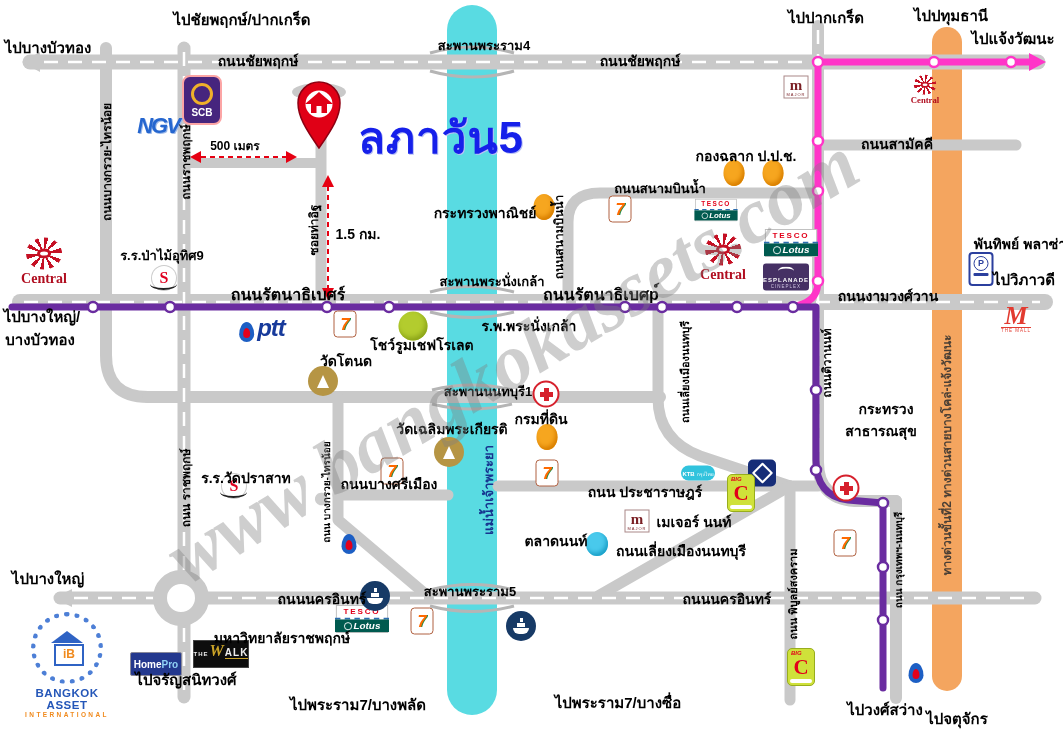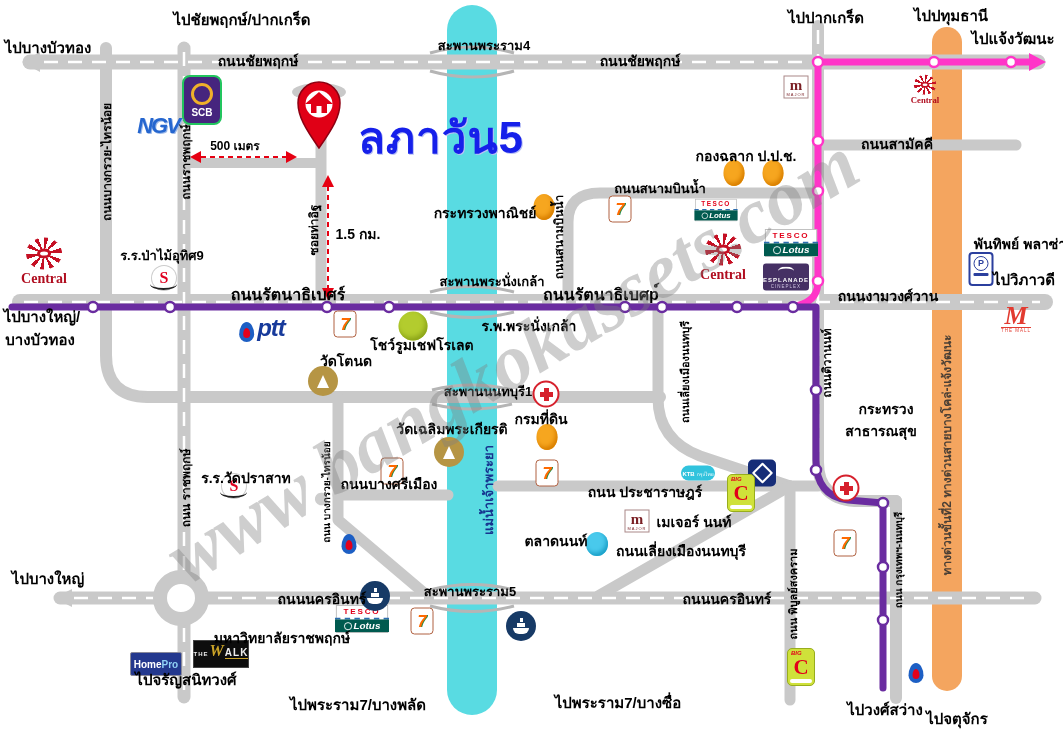--- a/index.html
+++ b/index.html
@@ -69,21 +69,21 @@
   .hp1{color:#fff;font-weight:bold;font-size:10px}.hp2{color:#8fd0f5;font-weight:bold;font-size:10px}
   .ic-thewalk{width:54px;height:23px;background:#0d0d0d;flex-direction:row;align-items:baseline;gap:1px;border:1px solid #444;padding-top:3px}
   .tw1{color:#eee;font-size:6px;font-weight:bold;letter-spacing:1px}
   .tw2{color:#c9a227;font-family:"Liberation Serif",serif;font-style:italic;font-weight:bold;font-size:16px;line-height:14px}
   .tw3{color:#eee;font-size:10px;font-weight:bold;letter-spacing:1px;border-bottom:1px solid #c9a227}
   .ic-pantip{width:21px;height:28px;background:#fff;border:2px solid #2b3f9e;border-radius:4px;justify-content:flex-start;padding-top:2px}
   .pp{width:13px;height:13px;border:1.5px solid #2b3f9e;border-radius:50%;color:#2b3f9e;font-weight:bold;font-size:9px;line-height:12px}
   .ic-pantip::after{content:"";width:15px;height:3px;background:#2b3f9e;margin-top:2px;border-radius:1px}
   .tm{font-weight:bold;font-style:italic;font-size:26px;color:#e23b30;font-family:"Liberation Serif",serif;line-height:22px}
   .tmt{font-size:4.5px;color:#e23b30;letter-spacing:1px;border-top:1px solid #e23b30}
-  .ic-scb{width:36px;height:46px;background:#46257e;border-radius:8px;gap:2px;border:2px solid #22c55e}
+  .ic-scb{width:36px;height:46px;background:#46257e;border-radius:8px;gap:2px;border:2px solid #fca5a5}
   .scb-ring{width:16px;height:16px;border:3px solid #efb12a;border-radius:50%}
   .scbt{color:#fff;font-weight:bold;font-size:10px}
   
   .asset{position:absolute;left:16px;top:612px;width:102px;text-align:center;z-index:26}
   .wreath{margin:0 auto;width:62px;height:62px;border:5px dotted #4d7fd6;border-radius:50%;
     display:flex;align-items:center;justify-content:center;background:#fff}
   .ahouse{position:relative;width:34px;height:32px}
   .roof{position:absolute;left:1px;top:-1px;width:0;height:0;border-left:16px solid transparent;border-right:16px solid transparent;border-bottom:12px solid #2f63c4}
   .abody{position:absolute;left:4px;top:12px;width:26px;height:18px;border:2.5px solid #2f63c4;background:#fff;
     font-weight:bold;color:#f08a1d;font-size:12px;line-height:16px}
@@ -398,15 +398,25 @@
       </div>
       <div class="icon ic-pantip" style="left: 981px; top: 269px; transform: translate(-50%, -50%) scale(1);">
         <span class="pp">P</span>
       </div>
       <div class="icon ic-themall" style="left: 1016px; top: 319px; transform: translate(-50%, -50%) scale(1);">
         <span class="tm">M</span>
         <span class="tmt">THE MALL</span>
       </div>
     </div>
 
+  <div class="asset">
+    <div class="wreath">
+      <div class="ahouse">
+        <i class="roof"></i>
+        <div class="abody">iB</div>
+      </div>
+    </div>
+    <div class="aline1">BANGKOK ASSET</div>
+    <div class="aline2">INTERNATIONAL</div>
+  </div>
 
   <div class="watermark">www.bangkokassets.com</div>
 </div>
 
 </body></html>

